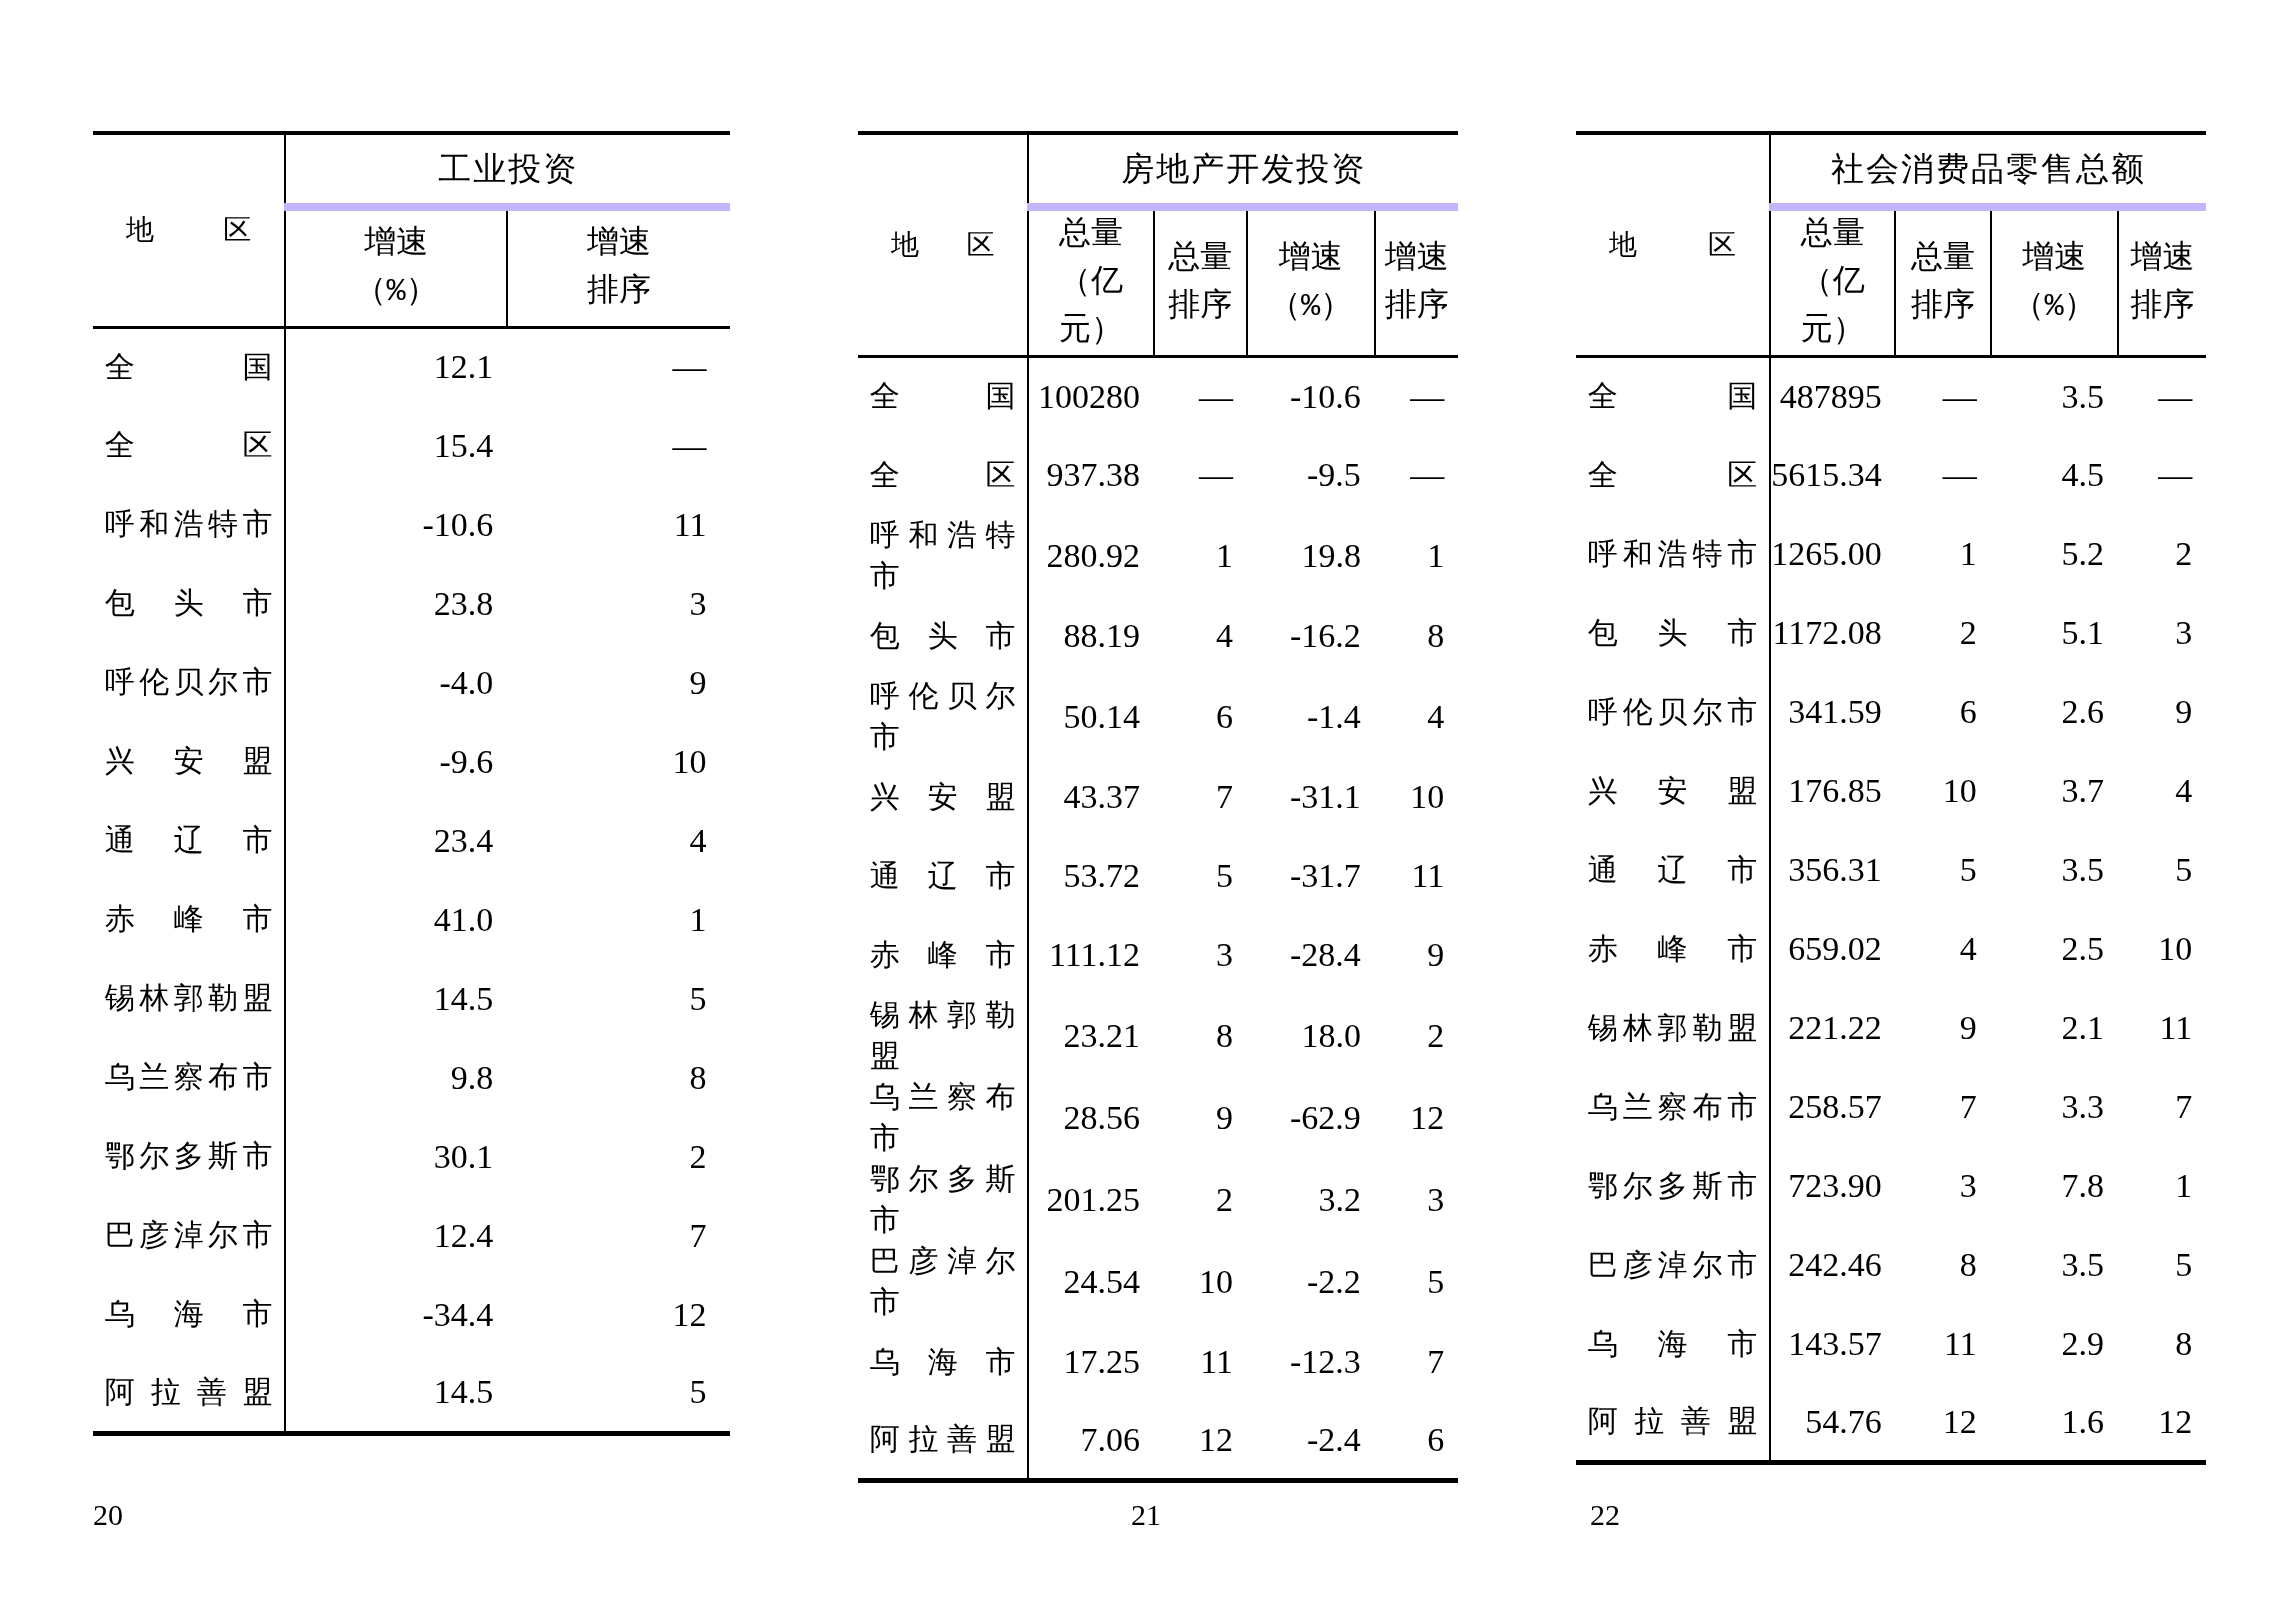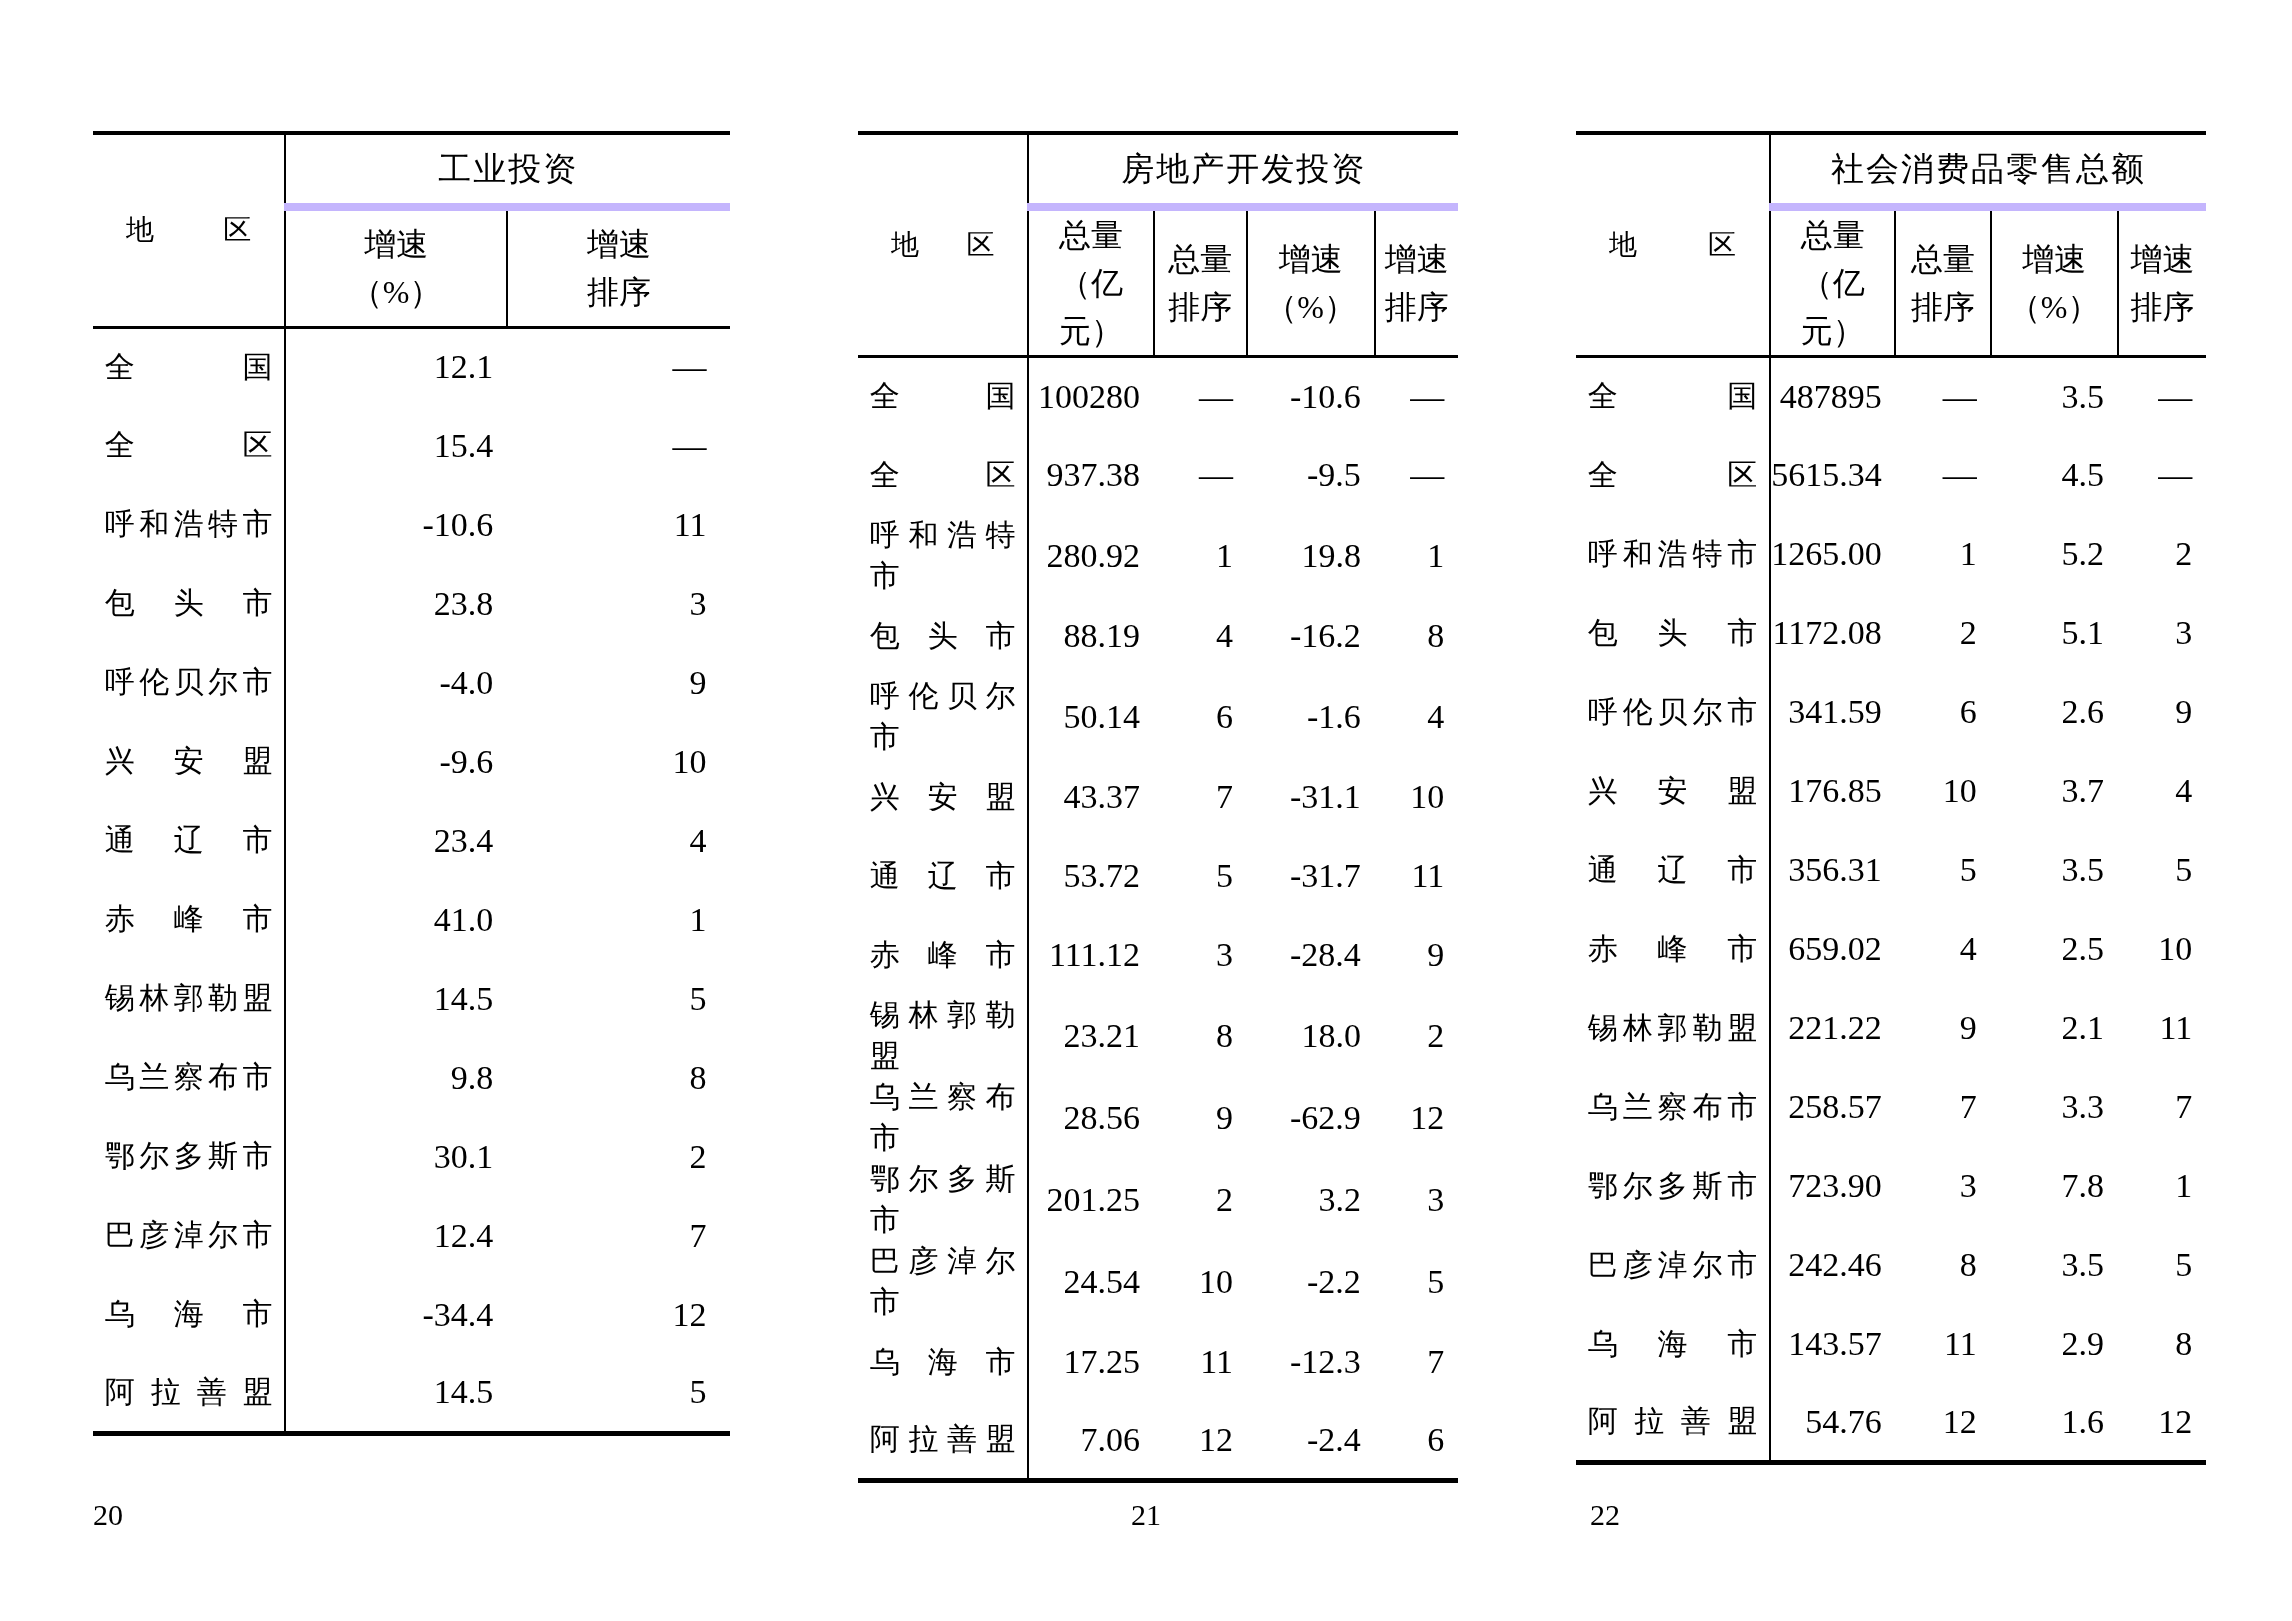--- a/index.html
+++ b/index.html
@@ -6,21 +6,21 @@
   body{width:2293px;height:1621px;position:relative;overflow:hidden;
        font-family:"Liberation Serif","DejaVu Serif",serif;color:#000;}
   .stat-table{position:absolute;top:131px;}
   #t0{left:93px;width:637px;}
   #t1{left:858px;width:600px;}
   #t2{left:1576px;width:630px;}
   table{border-collapse:collapse;table-layout:fixed;width:100%;
         border-top:4.9px solid #000;border-bottom:5.9px solid #000;}
   th,td{padding:0;font-weight:normal;}
   .r-span{height:74px;}
-  .r-sub{height:120px;}
+  .r-sub{height:120px;font-family:Liberation Mono, monospace;}
   .region-head{border-right:2px solid #000;border-bottom:3.9px solid #000;
         font-size:28px;vertical-align:middle;padding:0 33px;
         text-align:justify;text-align-last:justify;}
   .span-head{border-bottom:8px solid #c4b5fd;font-size:33px;text-align:center;
         vertical-align:middle;letter-spacing:2px;}
   .r-sub th{border-bottom:3.9px solid #000;border-right:2px solid #000;
         font-size:32px;text-align:center;vertical-align:middle;
         white-space:pre-line;line-height:1.5;}
   .r-sub th:last-child{border-right:none;}
   tbody tr{height:79px;}
@@ -183,21 +183,21 @@
           <td class="region">包头市</td>
           <td class="num">88.19</td>
           <td class="num">4</td>
           <td class="num">-16.2</td>
           <td class="num">8</td>
         </tr>
         <tr>
           <td class="region">呼伦贝尔市</td>
           <td class="num">50.14</td>
           <td class="num">6</td>
-          <td class="num">-1.6</td>
+          <td class="num">-1.4</td>
           <td class="num">4</td>
         </tr>
         <tr class="bold">
           <td class="region">兴安盟</td>
           <td class="num">43.37</td>
           <td class="num">7</td>
           <td class="num">-31.1</td>
           <td class="num">10</td>
         </tr>
         <tr>

